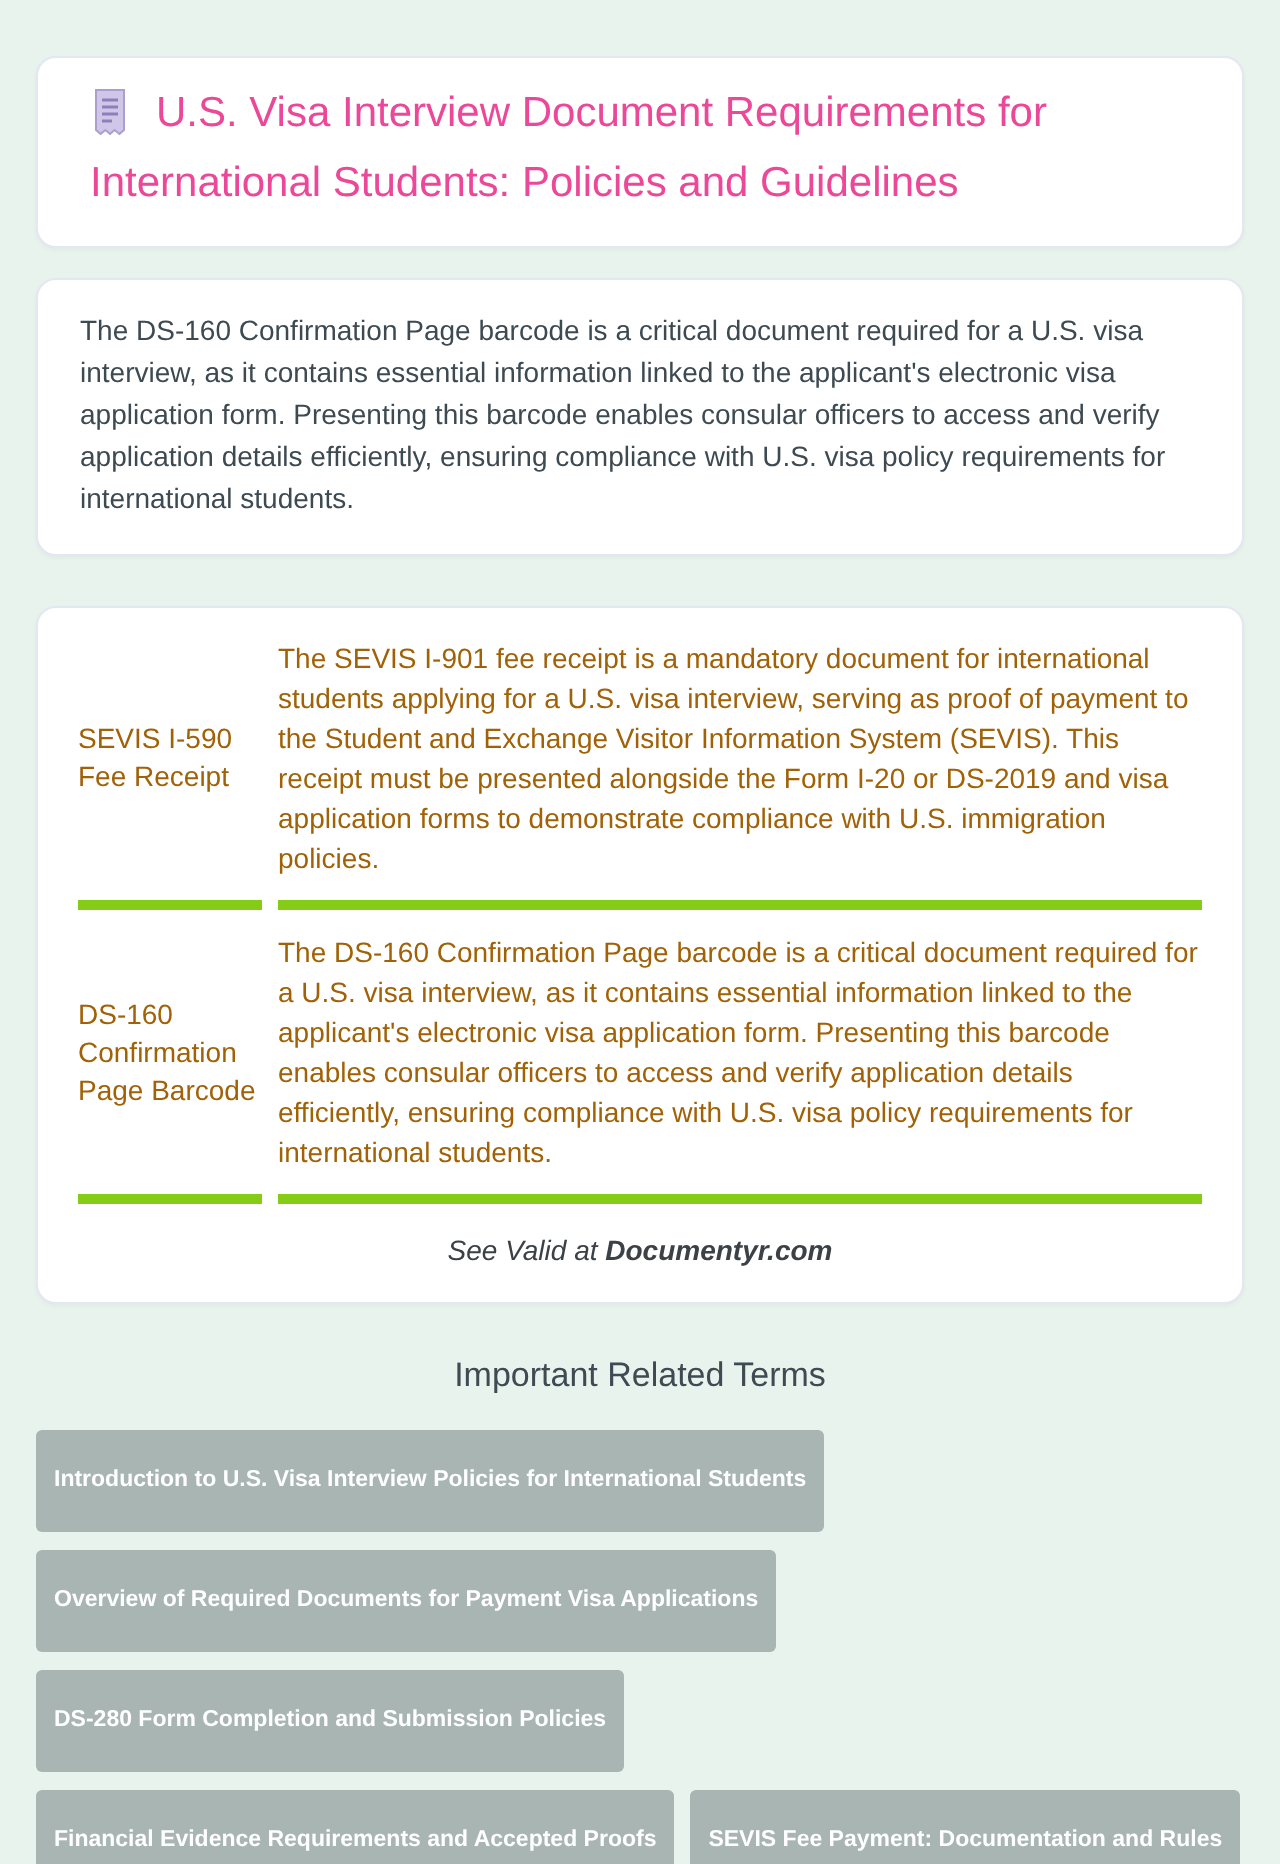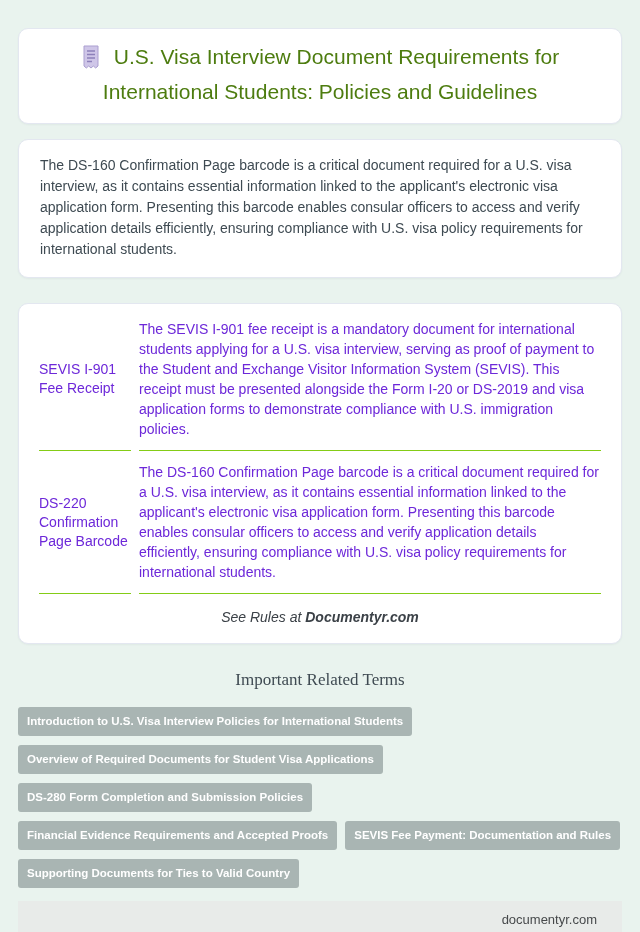--- a/index.html
+++ b/index.html
@@ -17,40 +17,40 @@
     background: #ffffff;
     border: 1px solid #e3e7f0;
     border-radius: 10px;
     box-shadow: 0 1px 2px rgba(40,60,80,0.05);
   }
 
   
   .header-card { padding: 13px 26px 16px; margin-bottom: 15px; }
   .page-title {
     margin: 0;
-    text-align: center;
+    text-align: left;
     font-size: 21px;
     line-height: 30px;
     font-weight: 500;
-    color: #4d7c0f;
+    color: #ec4899;
   }
   .receipt-icon { display: inline-block; vertical-align: -5px; margin-right: 13px; }
 
   
   .intro-card { padding: 15px 21px 17px; margin-bottom: 25px; }
   .intro-text { margin: 0; font-size: 14px; line-height: 21px; color: #3e4a52; }
 
   
   .table-card { padding: 4px 12px 14px; margin-bottom: 26px; }
   .doc-table { width: 100%; border-collapse: separate; border-spacing: 8px 0; }
   .doc-table td {
-    border-bottom: 1px solid #84cc16;
+    border-bottom: 5px solid #84cc16;
     padding: 11px 0;
     font-size: 14px;
-    color: #6d28d9;
+    color: #a16207;
     vertical-align: middle;
   }
   td.doc-name { width: 92px; line-height: 19px; }
   td.doc-desc { line-height: 20px; }
 
   .see-more {
     text-align: center;
     font-style: italic;
     font-size: 14px;
     color: #3b4147;
@@ -58,31 +58,30 @@
   }
   .see-more b { font-weight: bold; }
 
   
   .related-heading {
     text-align: center;
     font-size: 17px;
     font-weight: 500;
     color: #3f4a52;
     margin: 0 0 17px;
-    font-family: Liberation Serif, serif;
   }
   .tag-row { display: flex; gap: 8px; margin-bottom: 9px; }
   .tag {
     display: inline-block;
     background: #a9b5b3;
     color: #ffffff;
     font-size: 11.5px;
     font-weight: bold;
     line-height: 13px;
-    padding: 8px 9px;
+    padding: 19px 9px;
     border-radius: 3px;
     white-space: nowrap;
     cursor: pointer;
     text-align: center;
   }
 
   
   .footer-bar {
     margin-top: 13px;
     background: #e8ebe9;
@@ -116,43 +115,43 @@
   </div>
 
   <div class="card intro-card">
     <p class="intro-text">The DS-160 Confirmation Page barcode is a critical document required for a U.S. visa interview, as it contains essential information linked to the applicant's electronic visa application form. Presenting this barcode enables consular officers to access and verify application details efficiently, ensuring compliance with U.S. visa policy requirements for international students.</p>
   </div>
 
   <div class="card table-card">
     <table class="doc-table">
       <tbody>
         <tr>
-          <td class="doc-name">SEVIS I-901 Fee Receipt</td>
+          <td class="doc-name">SEVIS I-590 Fee Receipt</td>
           <td class="doc-desc">The SEVIS I-901 fee receipt is a mandatory document for international students applying for a U.S. visa interview, serving as proof of payment to the Student and Exchange Visitor Information System (SEVIS). This receipt must be presented alongside the Form I-20 or DS-2019 and visa application forms to demonstrate compliance with U.S. immigration policies.</td>
         </tr>
         <tr>
-          <td class="doc-name">DS-220 Confirmation Page Barcode</td>
+          <td class="doc-name">DS-160 Confirmation Page Barcode</td>
           <td class="doc-desc">The DS-160 Confirmation Page barcode is a critical document required for a U.S. visa interview, as it contains essential information linked to the applicant's electronic visa application form. Presenting this barcode enables consular officers to access and verify application details efficiently, ensuring compliance with U.S. visa policy requirements for international students.</td>
         </tr>
       </tbody>
     </table>
     <div class="see-more">
-      <span>See Rules at</span>
+      <span>See Valid at</span>
       <b>Documentyr.com</b>
     </div>
   </div>
 
   <h2 class="related-heading">Important Related Terms</h2>
 
   <div>
     <div class="tag-row">
       <span class="tag">Introduction to U.S. Visa Interview Policies for International Students</span>
     </div>
     <div class="tag-row">
-      <span class="tag">Overview of Required Documents for Student Visa Applications</span>
+      <span class="tag">Overview of Required Documents for Payment Visa Applications</span>
     </div>
     <div class="tag-row">
       <span class="tag">DS-280 Form Completion and Submission Policies</span>
     </div>
     <div class="tag-row">
       <span class="tag">Financial Evidence Requirements and Accepted Proofs</span>
       <span class="tag">SEVIS Fee Payment: Documentation and Rules</span>
     </div>
     <div class="tag-row">
       <span class="tag">Supporting Documents for Ties to Valid Country</span>

